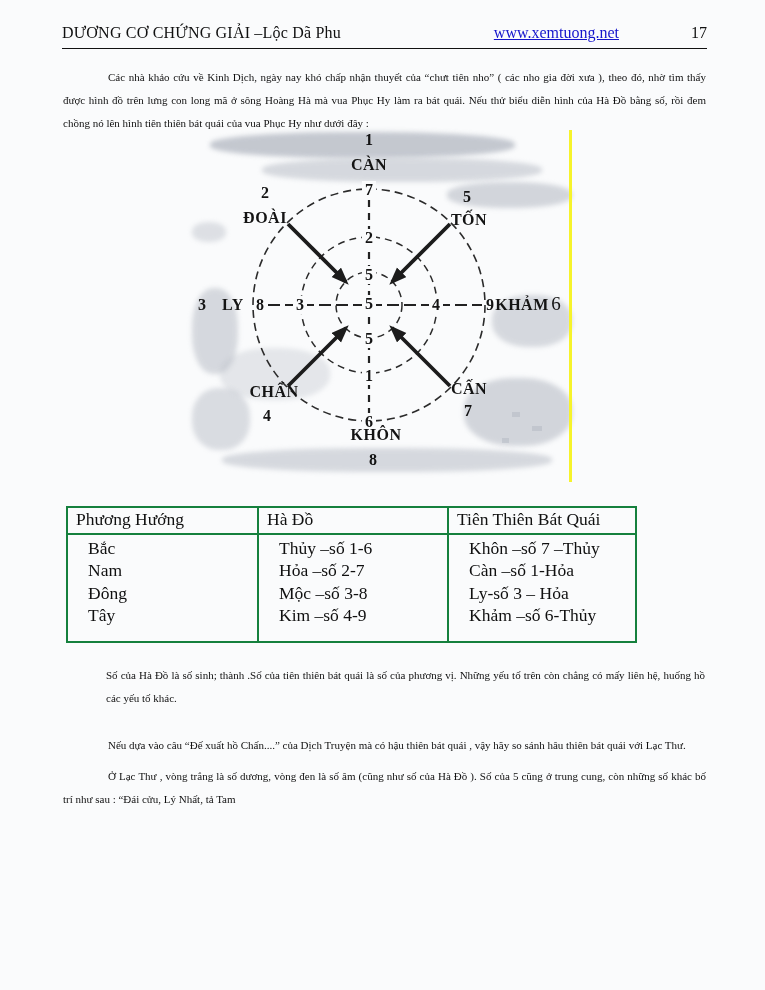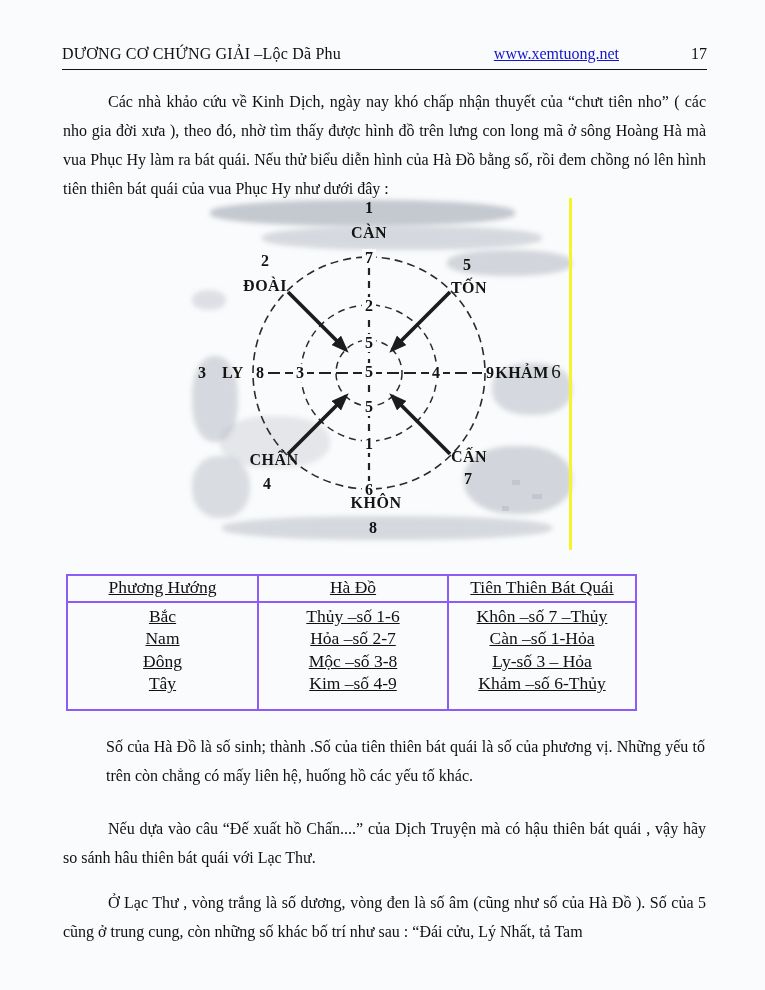--- a/index.html
+++ b/index.html
@@ -3,50 +3,50 @@
 <meta charset="utf-8">
 <style>
   html,body { margin:0; padding:0; }
   .page {
     position:relative; width:765px; height:990px;
     background:#fafbfc; color:#101010;
     font-family:"Liberation Serif","DejaVu Serif",serif;
     overflow:hidden;
   }
   
-  .header { display:flex; align-items:baseline; padding:45px 58px 0 62px; font-size:16px; }
+  .header { display:flex; align-items:baseline; padding:24px 58px 0 62px; font-size:16px; }
   .header .title { flex:1; letter-spacing:.2px; }
   .header .link { color:#1414cc; text-decoration:underline; cursor:pointer; }
   .header .pageno { margin-left:72px; }
   .rule { border:none; border-top:1.6px solid #111; margin:6px 58px 0 62px; }
 
   
-  p { margin:0 59px 0 63px; font-size:16px; line-height:29px; text-align:justify; }
+  p { margin:0 59px 0 63px; font-size:11px; line-height:23px; text-align:justify; }
   .p1 { margin-top:17px; text-indent:45px; }
   .p3 { margin:21px 60px 0 106px; }
   .p4 { margin-top:24px; text-indent:45px; }
-  .p5 { margin-top:16px;  text-indent:45px; }
+  .p5 { margin-top:8px;  text-indent:45px; }
 
   
   .scan { position:relative; width:386px; height:352px; margin:-5px 0 0 192px; }
   .blob { position:absolute; background:#b2b7c1; border-radius:45%; filter:blur(2.5px); }
   .speck { position:absolute; background:#b2b7c1; opacity:.5; }
   .scan-line { position:absolute; left:377px; top:0; width:3px; height:352px; background:#f6f32b; }
   .scan svg { position:absolute; left:0; top:0; }
   .dlabel {
     position:absolute; transform:translate(-50%,-50%);
     font-weight:bold; font-size:16px; white-space:nowrap; color:#141414;
   }
   .dlabel.trig { font-size:16px; letter-spacing:.5px; }
   .dlabel.mask { background:#fafbfc; padding:0 3px; }
   .dlabel.big6 { font-weight:normal; font-size:19px; }
 
   
   table.dirs { border-collapse:collapse; margin:24px 0 0 66px; font-size:17.5px; }
-  table.dirs th, table.dirs td { border:2px solid #8b5cf6; text-align:center; vertical-align:top;text-decoration:underline; }
+  table.dirs th, table.dirs td { border:2px solid #15803d; text-align:left; vertical-align:top; }
   table.dirs th { font-weight:normal; padding:1px 8px 2px; height:22px; }
   table.dirs td { padding:2px 20px 14px; line-height:22.4px; }
   .cw1 { width:173px; } .cw2 { width:172px; } .cw3 { width:170px; }
 </style>
 </head>
 <body>
 
 <div class="page">
 
   <div class="header">

